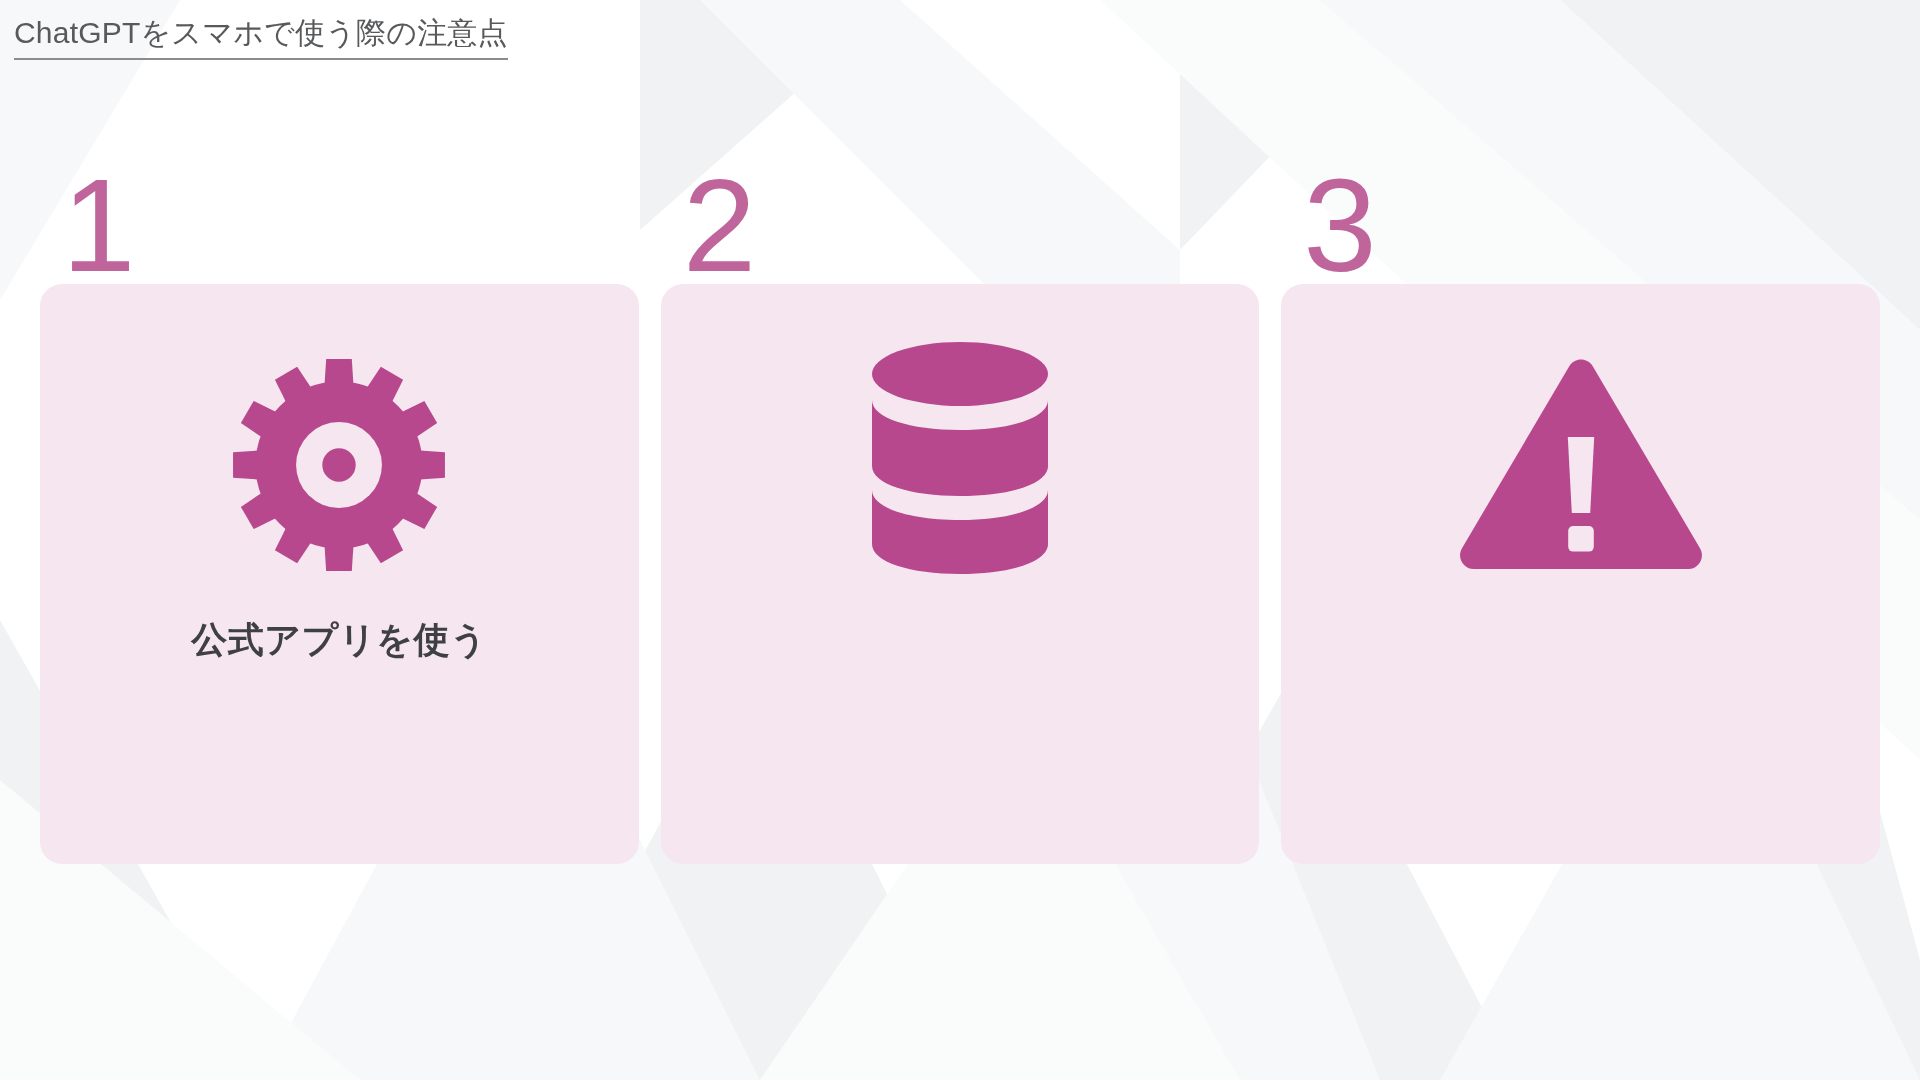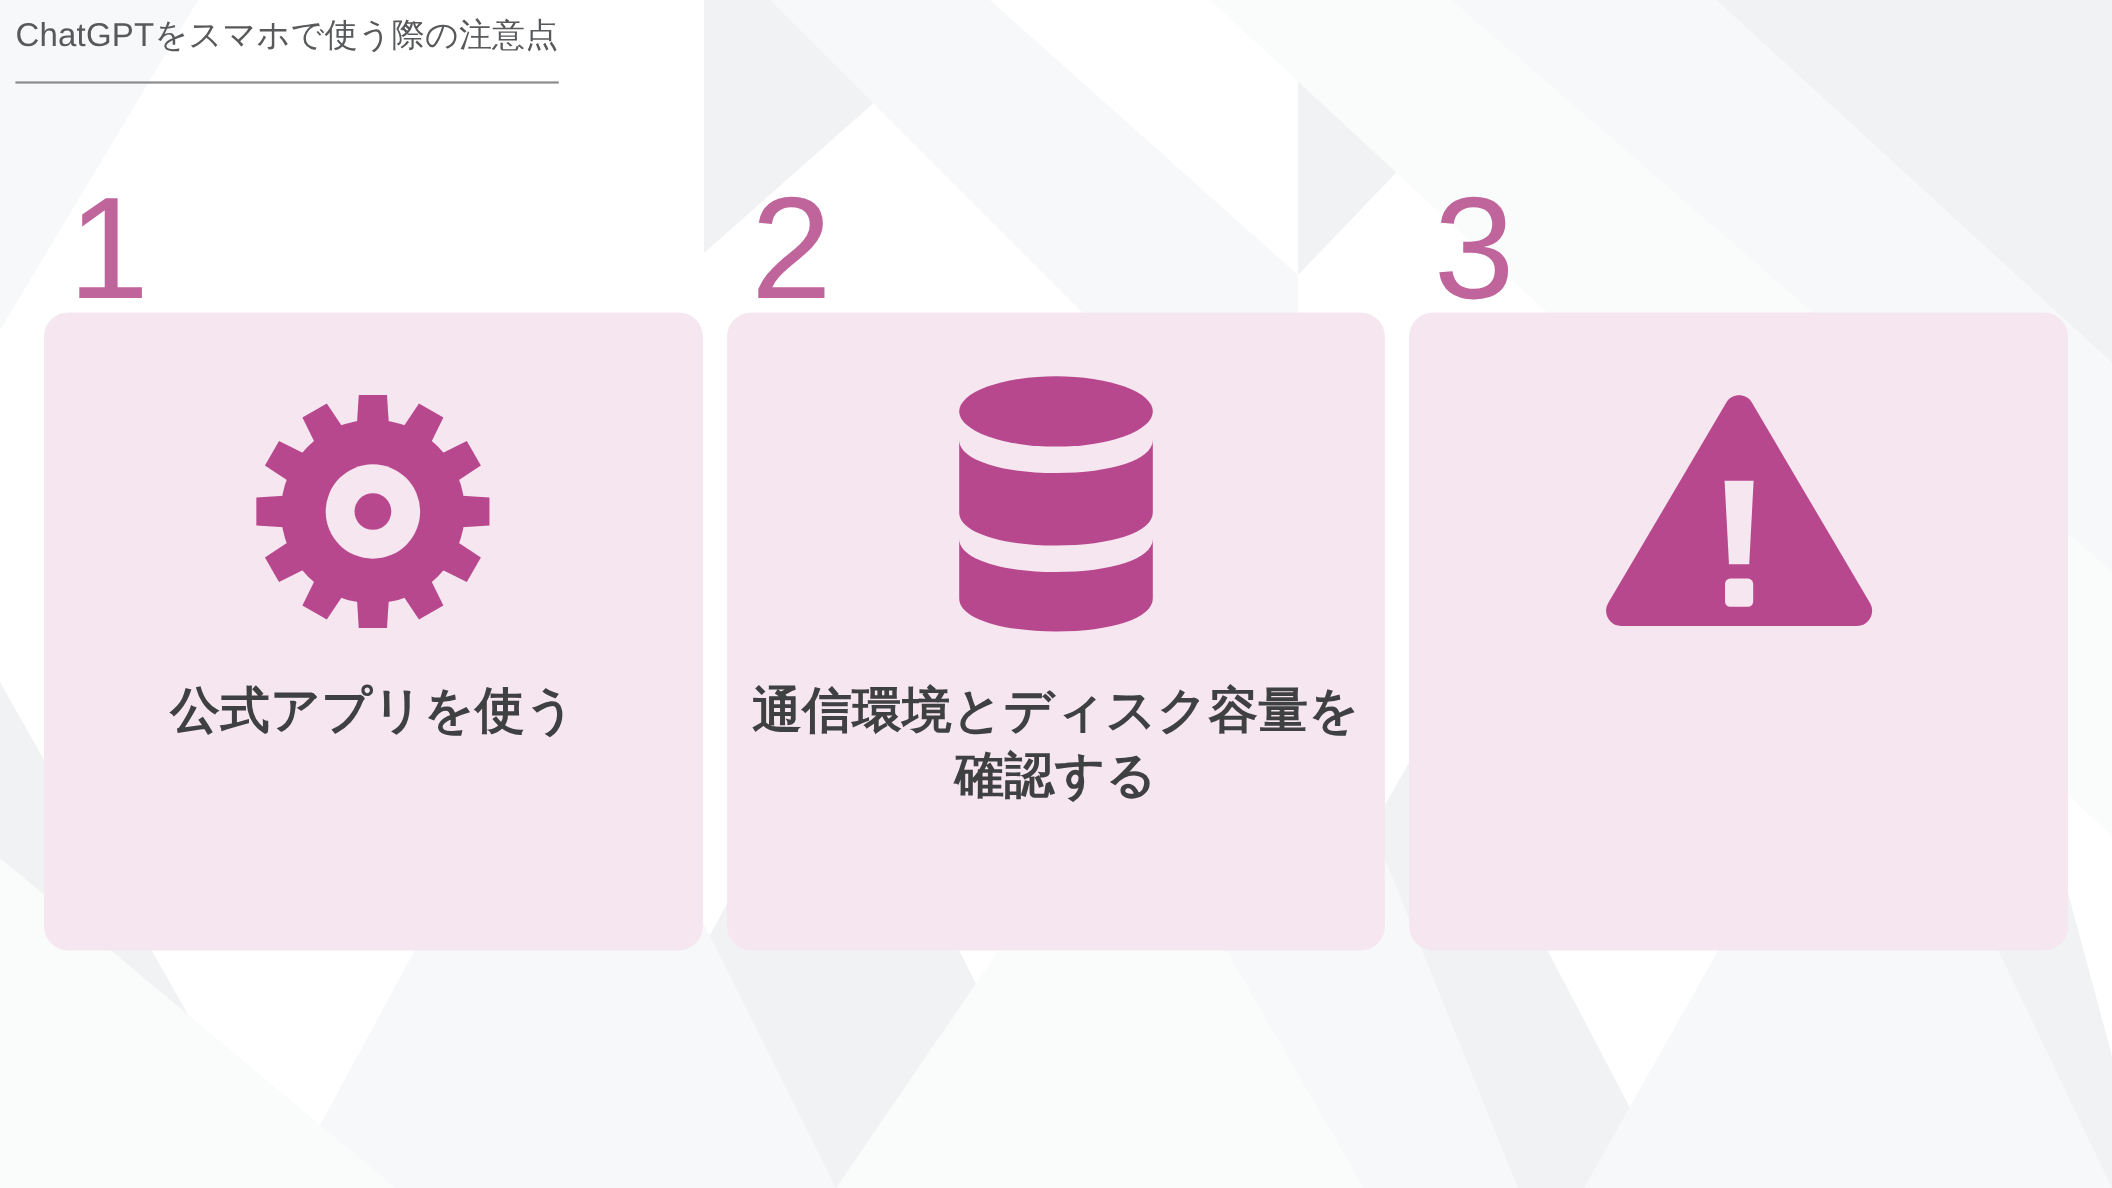--- a/index.html
+++ b/index.html
@@ -32,21 +32,21 @@
     left: 14px;
     z-index: 5;
   }
   #slide-title {
     font-size: 30px;
     font-weight: 400;
     color: #57595b;
     letter-spacing: 0.2px;
     line-height: 1.25;
     white-space: nowrap;
-    padding-bottom: 22px;
+    padding-bottom: 6px;
   }
   #slide-title-rule {
     height: 2px;
     background: #8a8c8e;
     width: 100%;
   }
 
   
   #cards-row {
     position: absolute;
@@ -86,21 +86,21 @@
     align-items: center;
     justify-content: center;
   }
   .card-icon svg {
     display: block;
   }
   .card-label {
     margin-top: 22px;
     width: 560px;
     text-align: center;
-    font-size: 45px;
+    font-size: 36px;
     font-weight: 700;
     color: #3f4042;
     line-height: 1.32;
     letter-spacing: 0.5px;
   }
 </style>
 </head>
 <body>
 
 <svg id="bg-decor" viewBox="0 0 1920 1080" preserveAspectRatio="none" aria-hidden="true">
@@ -182,21 +182,20 @@
 
           <path d="M6 75
                    C6 84 25 90 50 90
                    C75 90 94 84 94 75
                    L94 102
                    C94 111 75 117 50 117
                    C25 117 6 111 6 102 Z"></path>
         </g>
       </svg>
     </div>
-    <div class="card-label">通信環境とディスク容量を確認する</div>
   </div>
 
   <div class="card">
     <div class="card-number">3</div>
     <div class="card-icon">
       <svg width="256" height="224" viewBox="0 0 128 112" aria-hidden="true">
         <path d="M58.2 6.5
                  C60.8 2.1 67.2 2.1 69.8 6.5
                  L123.5 97.6
                  C126.2 102.2 122.9 108 117.7 108

